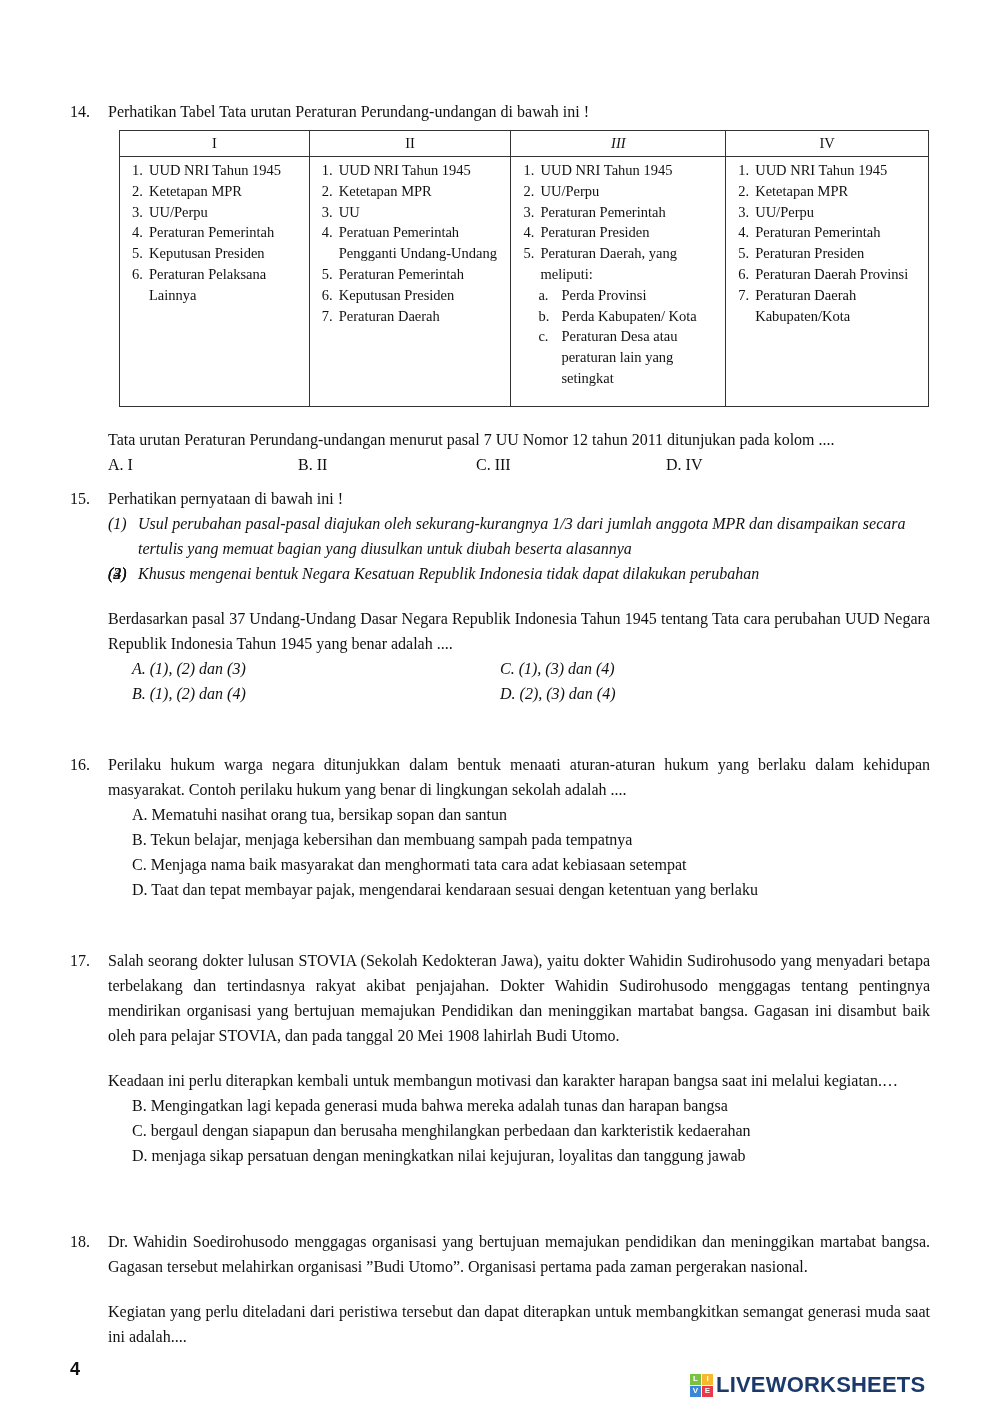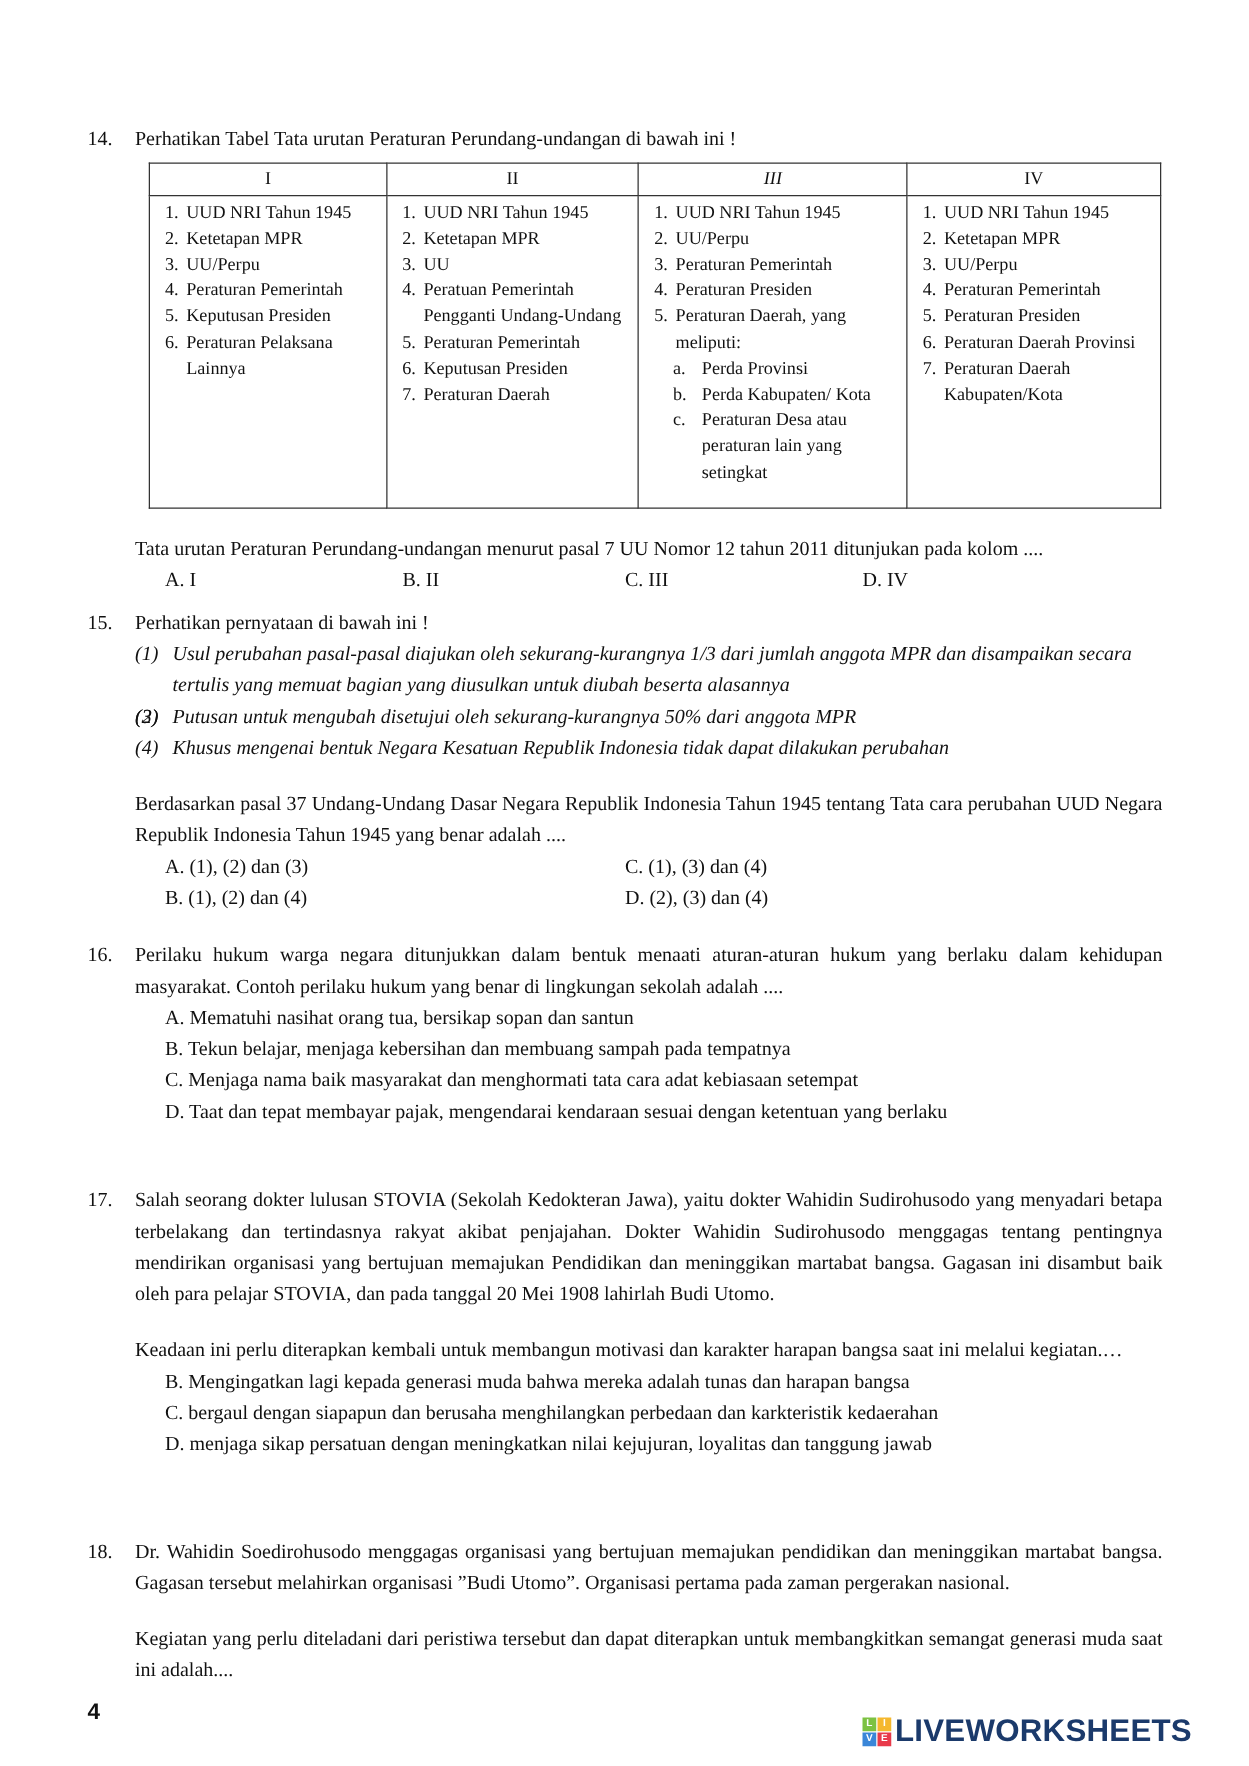--- a/index.html
+++ b/index.html
@@ -40,23 +40,23 @@
     padding: 3px 4px 4px 4px;
   }
   ol.law-list { list-style: none; }
   ol.law-list li { position: relative; padding-left: 25px; }
   ol.law-list li .n { position: absolute; left: 8px; top: 0; }
   ol.sub-list { list-style: none; }
   ol.sub-list li { position: relative; padding-left: 46px; }
   ol.sub-list li .n { position: absolute; left: 23px; top: 0; }
   .col1 { width: 190px; } .col2 { width: 202px; } .col3 { width: 215px; font-style: italic; } .col4 { width: 203px; }
 
-  .opts-row { display: flex; margin-left: 24px; }
+  .opts-row { display: flex; }
   .opts-row span { display: inline-block; }
-  .opt-grid { margin-left: 24px; display: grid; grid-template-columns: 368px 300px; }
+  .opt-grid { margin-left: 24px; display: grid; grid-template-columns: 368px 300px; font-style: italic; }
   .opt-list { margin-left: 24px; }
 
   .stmts { font-style: italic; margin-left: 0; }
   .stmts div { position: relative; padding-left: 30px; }
   .stmts div .n { position: absolute; left: 0; top: 0; }
 
   .page-number {
     position: absolute; left: 70px; top: 1357px;
     font-family: "Liberation Sans", "DejaVu Sans", sans-serif;
     font-weight: bold; font-size: 18px;
@@ -69,21 +69,21 @@
     display: grid; grid-template-columns: 11px 11px; grid-template-rows: 11px 11px; gap: 1px;
     margin-right: 3px;
   }
   .brand-mark span {
     display: flex; align-items: center; justify-content: center;
     font-family: "Liberation Sans", "DejaVu Sans", sans-serif;
     font-size: 8px; font-weight: bold; color: #fff; line-height: 1;
   }
   .brand-text {
     font-family: "Liberation Sans", "DejaVu Sans", sans-serif;
-    font-weight: bold; font-size: 25px; letter-spacing: 0.2px;
+    font-weight: bold; font-size: 22px; letter-spacing: 0.2px;
     line-height: 26px;
   }
 </style>
 </head>
 <body>
 
 <div class="page">
 
   <div class="q" style="top:99px;">
     <span class="q-num">14.</span>
@@ -159,21 +159,21 @@
     </div>
   </div>
 
   <div class="q" style="top:486px;">
     <span class="q-num">15.</span>
     <div class="q-body">
       <div>Perhatikan pernyataan di bawah ini !</div>
       <div class="stmts">
         <div><span class="n">(1)</span><span>Usul perubahan pasal-pasal diajukan oleh sekurang-kurangnya 1/3 dari jumlah anggota MPR dan disampaikan secara tertulis yang memuat bagian yang diusulkan untuk diubah beserta alasannya</span></div>
         <div><span class="n">(2)</span></div>
-        <div><span class="n">(3)</span><span>Putusan untuk mengubah disetujui oleh sekurang-kurangnya 50% dari anggota MPR</span></div>
+        <div><span class="n">(3)</span></div>
         <div><span class="n">(4)</span><span>Khusus mengenai bentuk Negara Kesatuan Republik Indonesia tidak dapat dilakukan perubahan</span></div>
       </div>
       <div class="justify para">Berdasarkan pasal 37 Undang-Undang Dasar Negara Republik Indonesia Tahun 1945 tentang Tata cara perubahan UUD Negara Republik Indonesia Tahun 1945 yang benar adalah ....</div>
       <div class="opt-grid">
         <span>A. (1), (2) dan (3)</span>
         <span>C. (1), (3) dan (4)</span>
         <span>B. (1), (2) dan (4)</span>
         <span>D. (2), (3) dan (4)</span>
       </div>
     </div>

